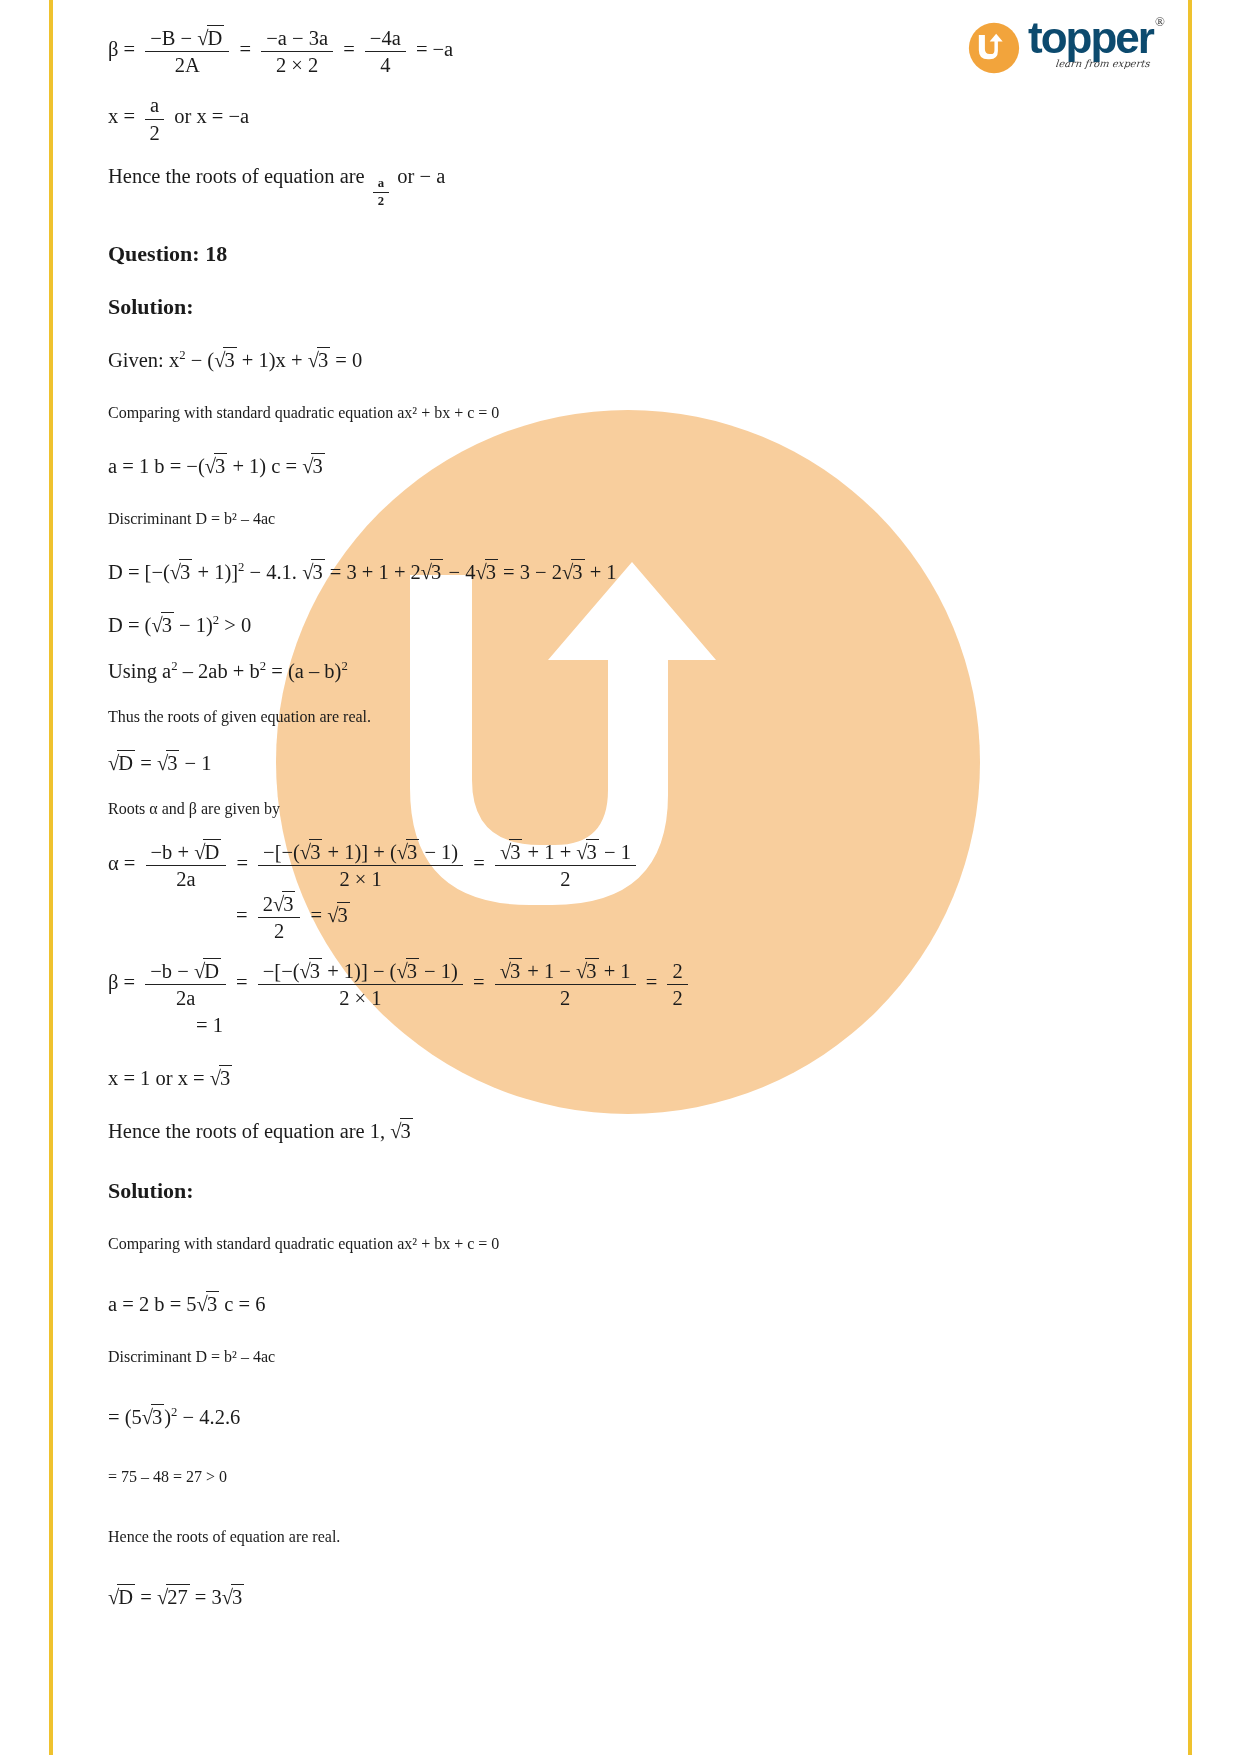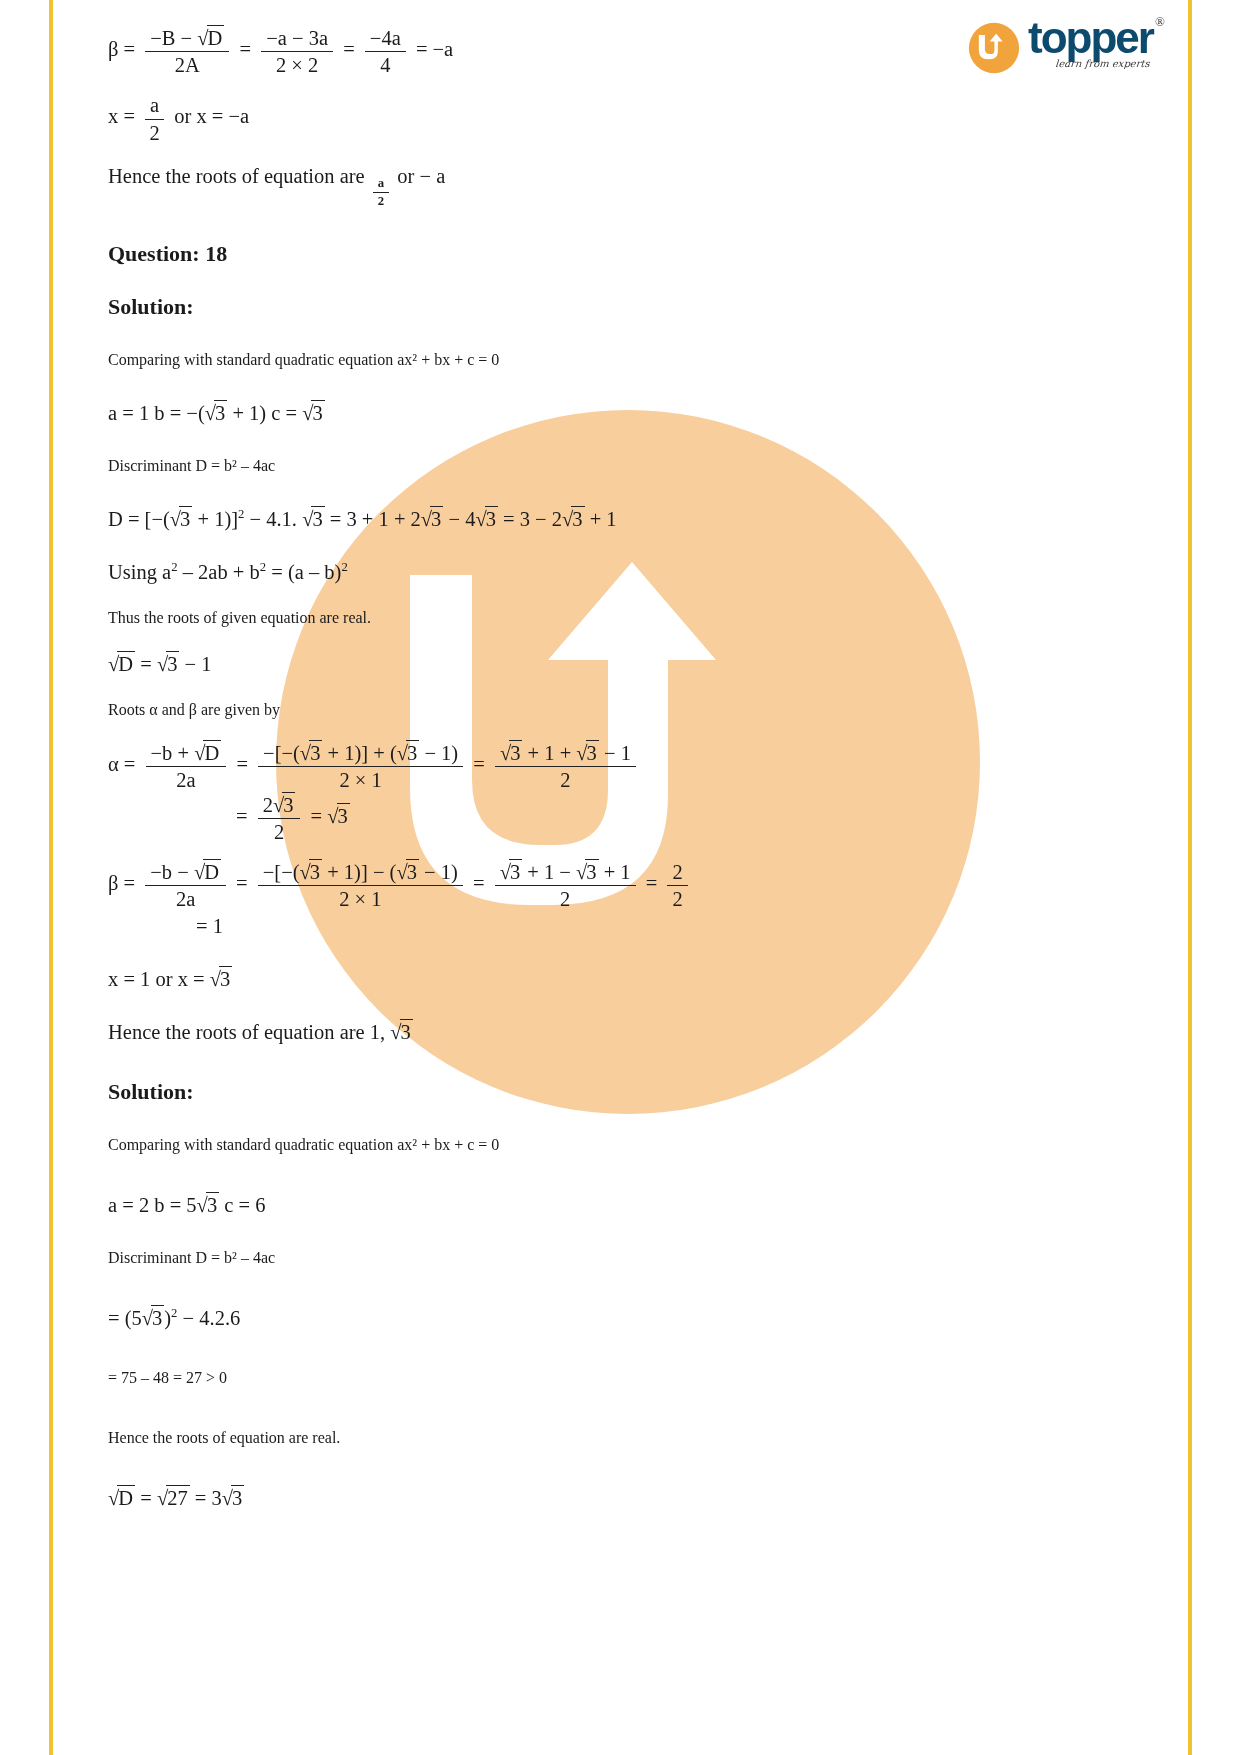--- a/index.html
+++ b/index.html
@@ -89,24 +89,26 @@
   <div class="line math mb-sm">x = <span class="frac">
         <span class="num">a</span>
         <span class="den">2</span>
       </span> or x = −a</div>
   <div class="line math sfrac mb-lg">Hence the roots of equation are <span class="frac">
         <span class="num">a</span>
         <span class="den">2</span>
       </span> or − a</div>
   <div class="line heading mb">Question: 18</div>
   <div class="line heading mb">Solution:</div>
+  <div class="line math mb">Given: x<sup>2</sup> − (<span class="sqrt"><span class="rsign">√</span><span class="rbody">3</span></span> + 1)x + <span class="sqrt"><span class="rsign">√</span><span class="rbody">3</span></span> = 0</div>
   <div class="line mb">Comparing with standard quadratic equation ax² + bx + c = 0</div>
   <div class="line math mb">a = 1 b = −(<span class="sqrt"><span class="rsign">√</span><span class="rbody">3</span></span> + 1) c = <span class="sqrt"><span class="rsign">√</span><span class="rbody">3</span></span></div>
   <div class="line mb">Discriminant D = b² – 4ac</div>
   <div class="line math mb">D = [−(<span class="sqrt"><span class="rsign">√</span><span class="rbody">3</span></span> + 1)]<sup>2</sup> − 4.1. <span class="sqrt"><span class="rsign">√</span><span class="rbody">3</span></span> = 3 + 1 + 2<span class="sqrt"><span class="rsign">√</span><span class="rbody">3</span></span> − 4<span class="sqrt"><span class="rsign">√</span><span class="rbody">3</span></span> = 3 − 2<span class="sqrt"><span class="rsign">√</span><span class="rbody">3</span></span> + 1</div>
+  <div class="line math mb-sm">D = (<span class="sqrt"><span class="rsign">√</span><span class="rbody">3</span></span> − 1)<sup>2</sup> &gt; 0</div>
   <div class="line math mb-sm">Using a<sup>2</sup> – 2ab + b<sup>2</sup> = (a – b)<sup>2</sup></div>
   <div class="line mb-sm">Thus the roots of given equation are real.</div>
   <div class="line math mb-sm"><span class="sqrt"><span class="rsign">√</span><span class="rbody">D</span></span> = <span class="sqrt"><span class="rsign">√</span><span class="rbody">3</span></span> − 1</div>
   <div class="line mb-sm">Roots α and β are given by</div>
   <div class="line math">α = <span class="frac">
         <span class="num">−b + <span class="sqrt"><span class="rsign">√</span><span class="rbody">D</span></span></span>
         <span class="den">2a</span>
       </span> = <span class="frac">
         <span class="num">−[−(<span class="sqrt"><span class="rsign">√</span><span class="rbody">3</span></span> + 1)] + (<span class="sqrt"><span class="rsign">√</span><span class="rbody">3</span></span> − 1)</span>
         <span class="den">2 × 1</span>

